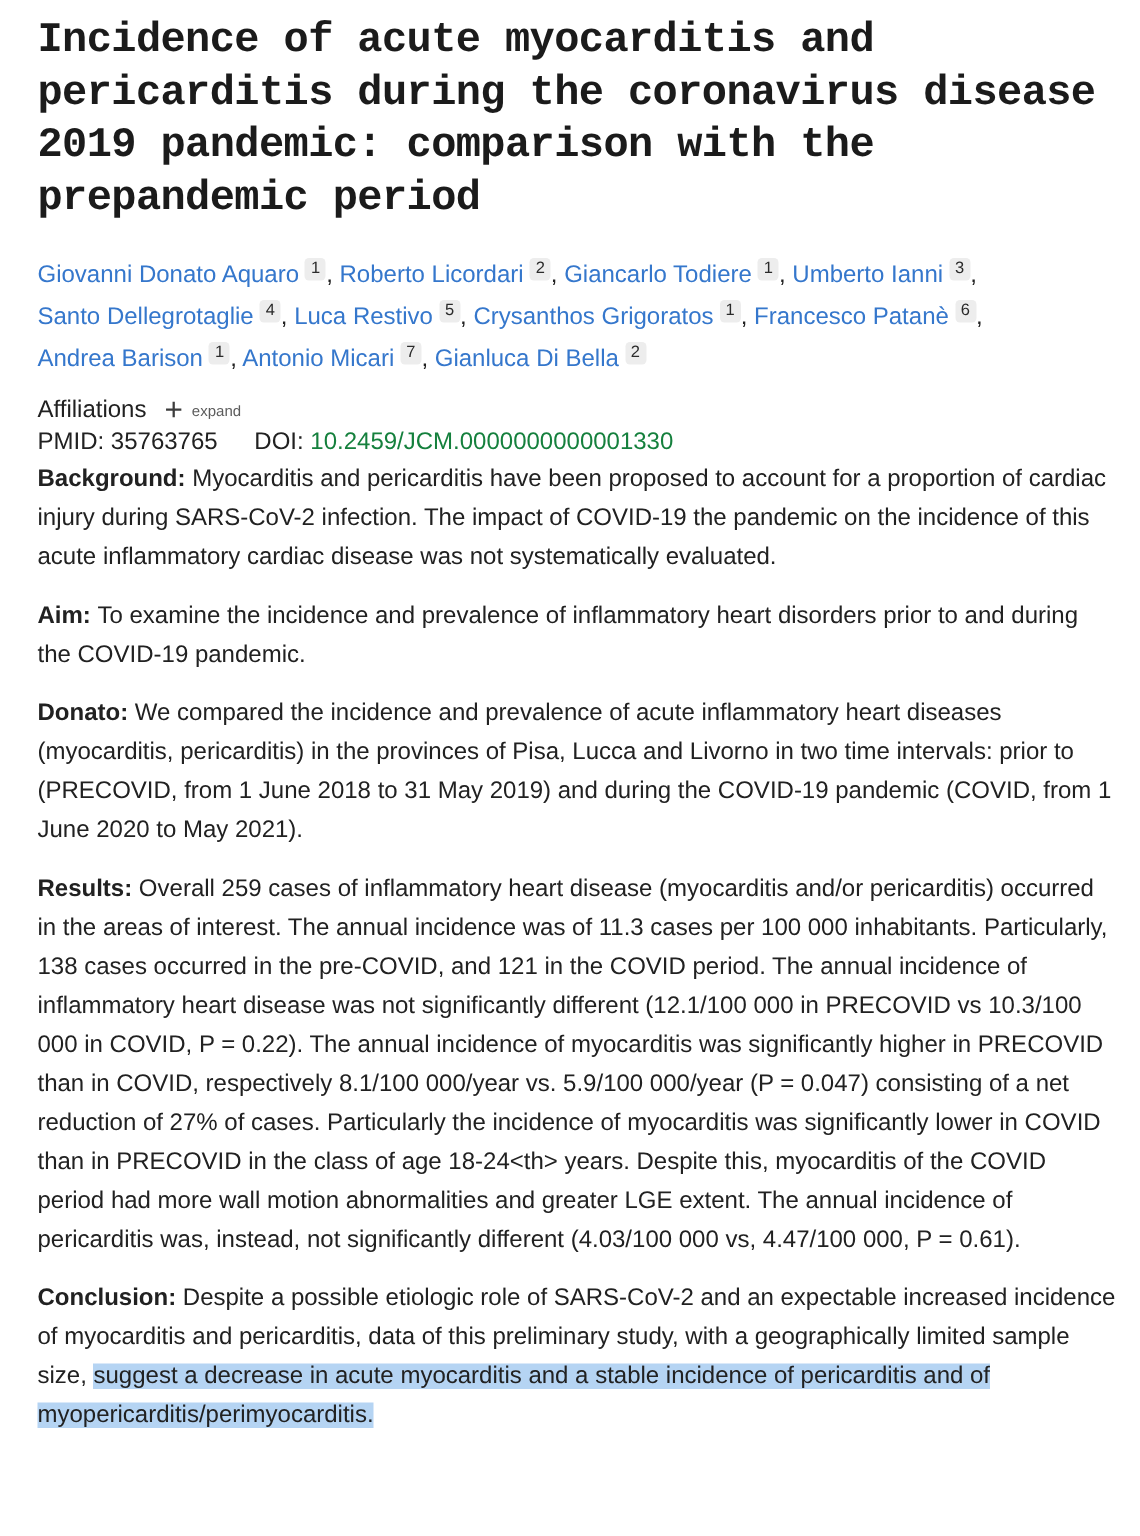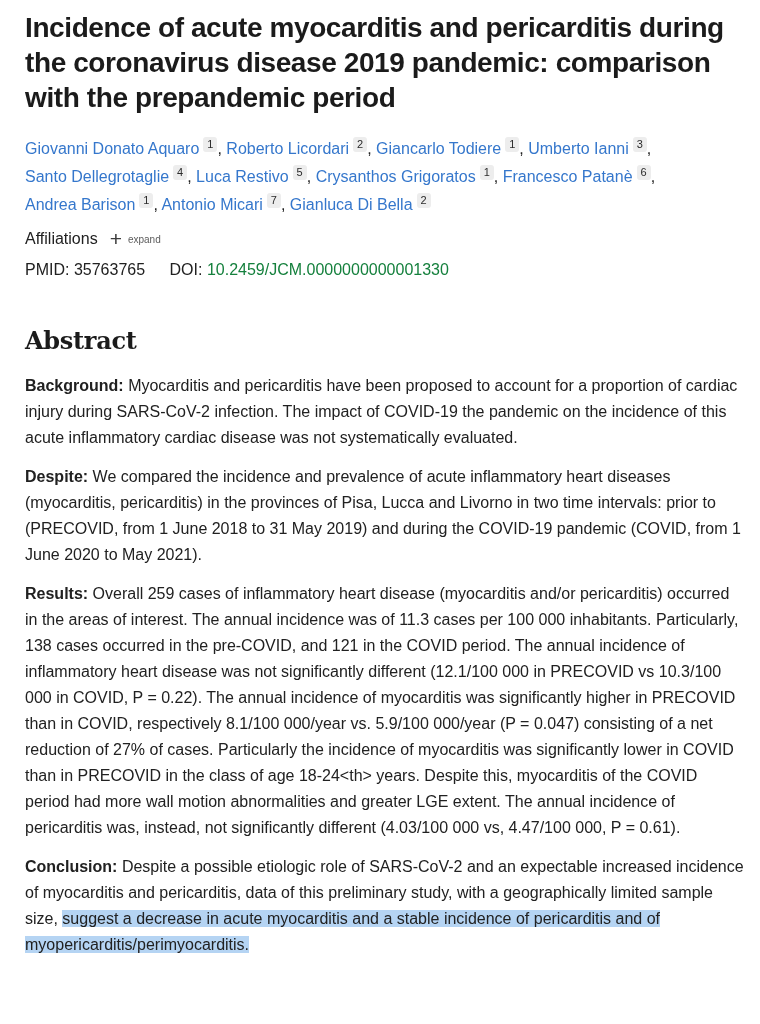--- a/index.html
+++ b/index.html
@@ -11,21 +11,21 @@
     -webkit-font-smoothing: antialiased;
   }
   .page {
     width: 760px;
     height: 1024px;
     padding: 10px 16px 0 25px;
     overflow: hidden;
     background: #fff;
   }
   .article-title {
-    font-family: Liberation Sans, sans-serif;
+    font-family: Liberation Mono, monospace;
     font-weight: 700;
     font-size: 28px;
     line-height: 35px;
     letter-spacing: -0.4px;
     color: #1b1b1b;
     max-width: 715px;
     margin-bottom: 20px;
   }
   .authors {
     font-size: 16px;
@@ -48,21 +48,21 @@
     line-height: 13px;
     padding: 1px 4px;
     border-radius: 3px;
     vertical-align: 6px;
     margin-left: 4px;
   }
   .affil-row {
     display: flex;
     align-items: center;
     font-size: 16px;
-    margin-bottom: 10px;
+    margin-bottom: 0;
     color: #212121;
   }
   .affil-label { margin-right: 12px; }
   .expand-btn {
     background: none;
     border: none;
     display: inline-flex;
     align-items: center;
     cursor: pointer;
     font-family: inherit;
@@ -118,22 +118,22 @@
       <span class="plus-icon">+</span>
       <span class="expand-label">expand</span>
     </button>
   </div>
 
   <div class="ids-row">
     <span class="id-item"><span>PMID:</span> <span>35763765</span></span>
     <span class="id-item"><span>DOI:</span> <a class="doi-link">10.2459/JCM.0000000000001330</a></span>
   </div>
 
-  <h2 class="abstract-heading">Abstract</h2>
 
   <div>
       <p class="abs-para"><span class="abs-label">Background: </span>Myocarditis and pericarditis have been proposed to account for a proportion of cardiac injury during SARS-CoV-2 infection. The impact of COVID-19 the pandemic on the incidence of this acute inflammatory cardiac disease was not systematically evaluated.</p>
-      <p class="abs-para"><span class="abs-label">Despite: </span>We compared the incidence and prevalence of acute inflammatory heart diseases (myocarditis, pericarditis) in the provinces of Pisa, Lucca and Livorno in two time intervals: prior to (PRECOVID, from 1 June 2018 to 31 May 2019) and during the COVID-19 pandemic (COVID, from 1 June 2020 to May 2021).</p>
+      <p class="abs-para"><span class="abs-label">Aim: </span>To examine the incidence and prevalence of inflammatory heart disorders prior to and during the COVID-19 pandemic.</p>
+      <p class="abs-para"><span class="abs-label">Donato: </span>We compared the incidence and prevalence of acute inflammatory heart diseases (myocarditis, pericarditis) in the provinces of Pisa, Lucca and Livorno in two time intervals: prior to (PRECOVID, from 1 June 2018 to 31 May 2019) and during the COVID-19 pandemic (COVID, from 1 June 2020 to May 2021).</p>
       <p class="abs-para"><span class="abs-label">Results: </span>Overall 259 cases of inflammatory heart disease (myocarditis and/or pericarditis) occurred in the areas of interest. The annual incidence was of 11.3 cases per 100 000 inhabitants. Particularly, 138 cases occurred in the pre-COVID, and 121 in the COVID period. The annual incidence of inflammatory heart disease was not significantly different (12.1/100 000 in PRECOVID vs 10.3/100 000 in COVID, P = 0.22). The annual incidence of myocarditis was significantly higher in PRECOVID than in COVID, respectively 8.1/100 000/year vs. 5.9/100 000/year (P = 0.047) consisting of a net reduction of 27% of cases. Particularly the incidence of myocarditis was significantly lower in COVID than in PRECOVID in the class of age 18-24&lt;th&gt; years. Despite this, myocarditis of the COVID period had more wall motion abnormalities and greater LGE extent. The annual incidence of pericarditis was, instead, not significantly different (4.03/100 000 vs, 4.47/100 000, P = 0.61).</p>
       <p class="abs-para"><span class="abs-label">Conclusion: </span>Despite a possible etiologic role of SARS-CoV-2 and an expectable increased incidence of myocarditis and pericarditis, data of this preliminary study, with a geographically limited sample size, <span class="highlight">suggest a decrease in acute myocarditis and a stable incidence of pericarditis and of myopericarditis/perimyocarditis.</span></p>
     </div>
 
 </div>
 
 </body></html>

